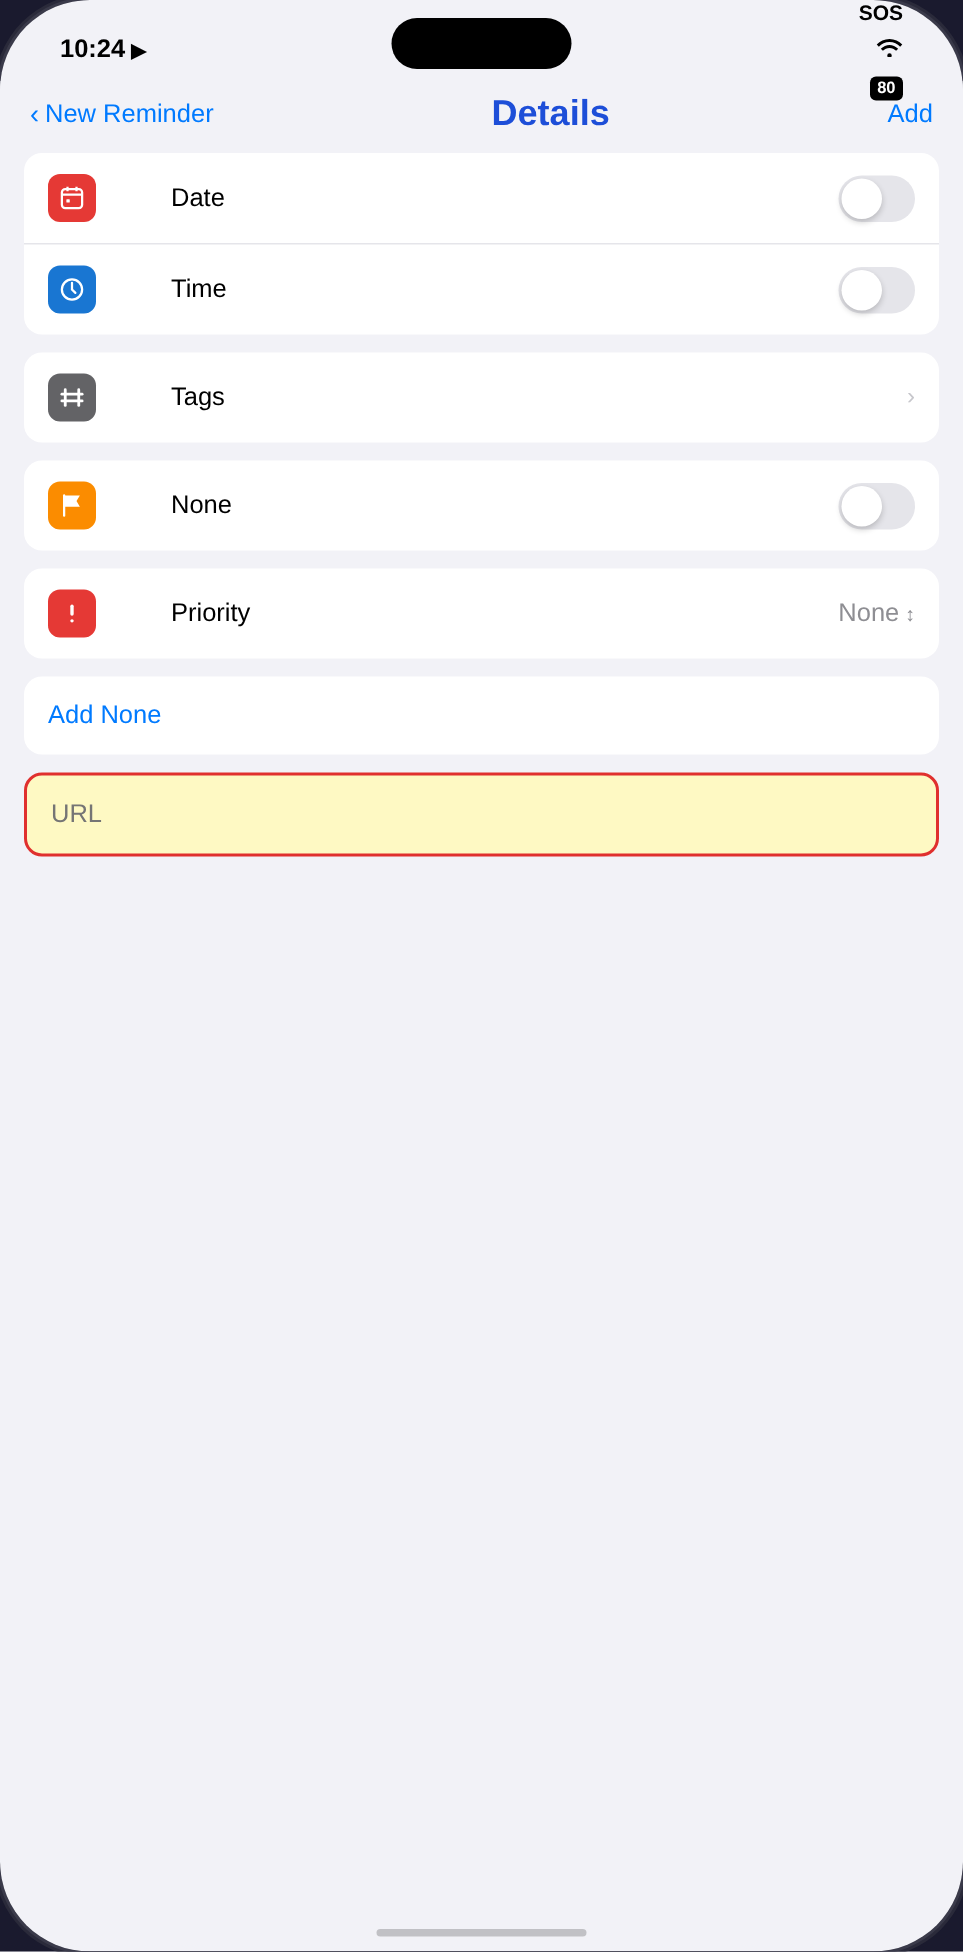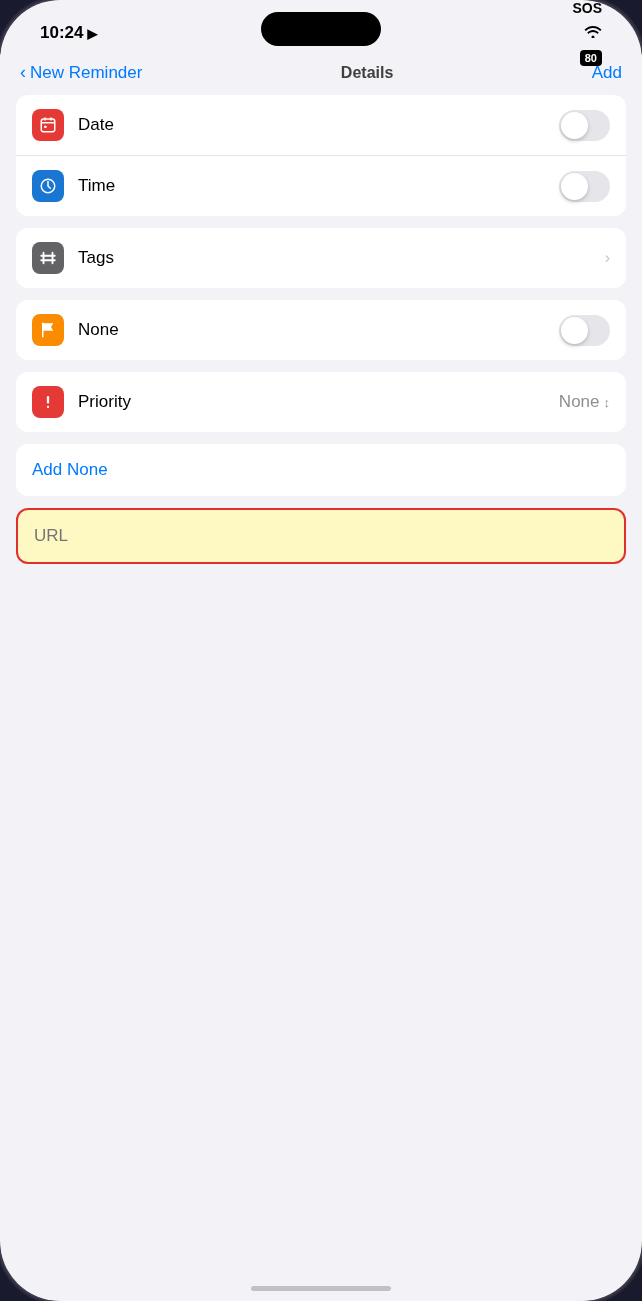--- a/index.html
+++ b/index.html
@@ -114,23 +114,23 @@
       font-size: 17px;
       cursor: pointer;
     }
 
     .nav-back-chevron {
       font-size: 18px;
       font-weight: 400;
     }
 
     .nav-title {
-      font-size: 16px;
+      font-size: 24px;
       font-weight: 700;
-      color: #404040;
+      color: #1d4ed8;
     }
 
     .nav-add {
       color: #007aff;
       font-size: 17px;
       font-weight: 400;
       cursor: pointer;
     }
 
     
@@ -140,20 +140,21 @@
       margin-bottom: 12px;
       overflow: hidden;
     }
 
     .card-row {
       display: flex;
       align-items: center;
       padding: 14px 16px;
       border-bottom: 1px solid #e5e5ea;
       min-height: 56px;
+      gap: 36px;
     }
 
     .card-row:last-child {
       border-bottom: none;
     }
 
     .icon-wrapper {
       width: 32px;
       height: 32px;
       border-radius: 8px;

